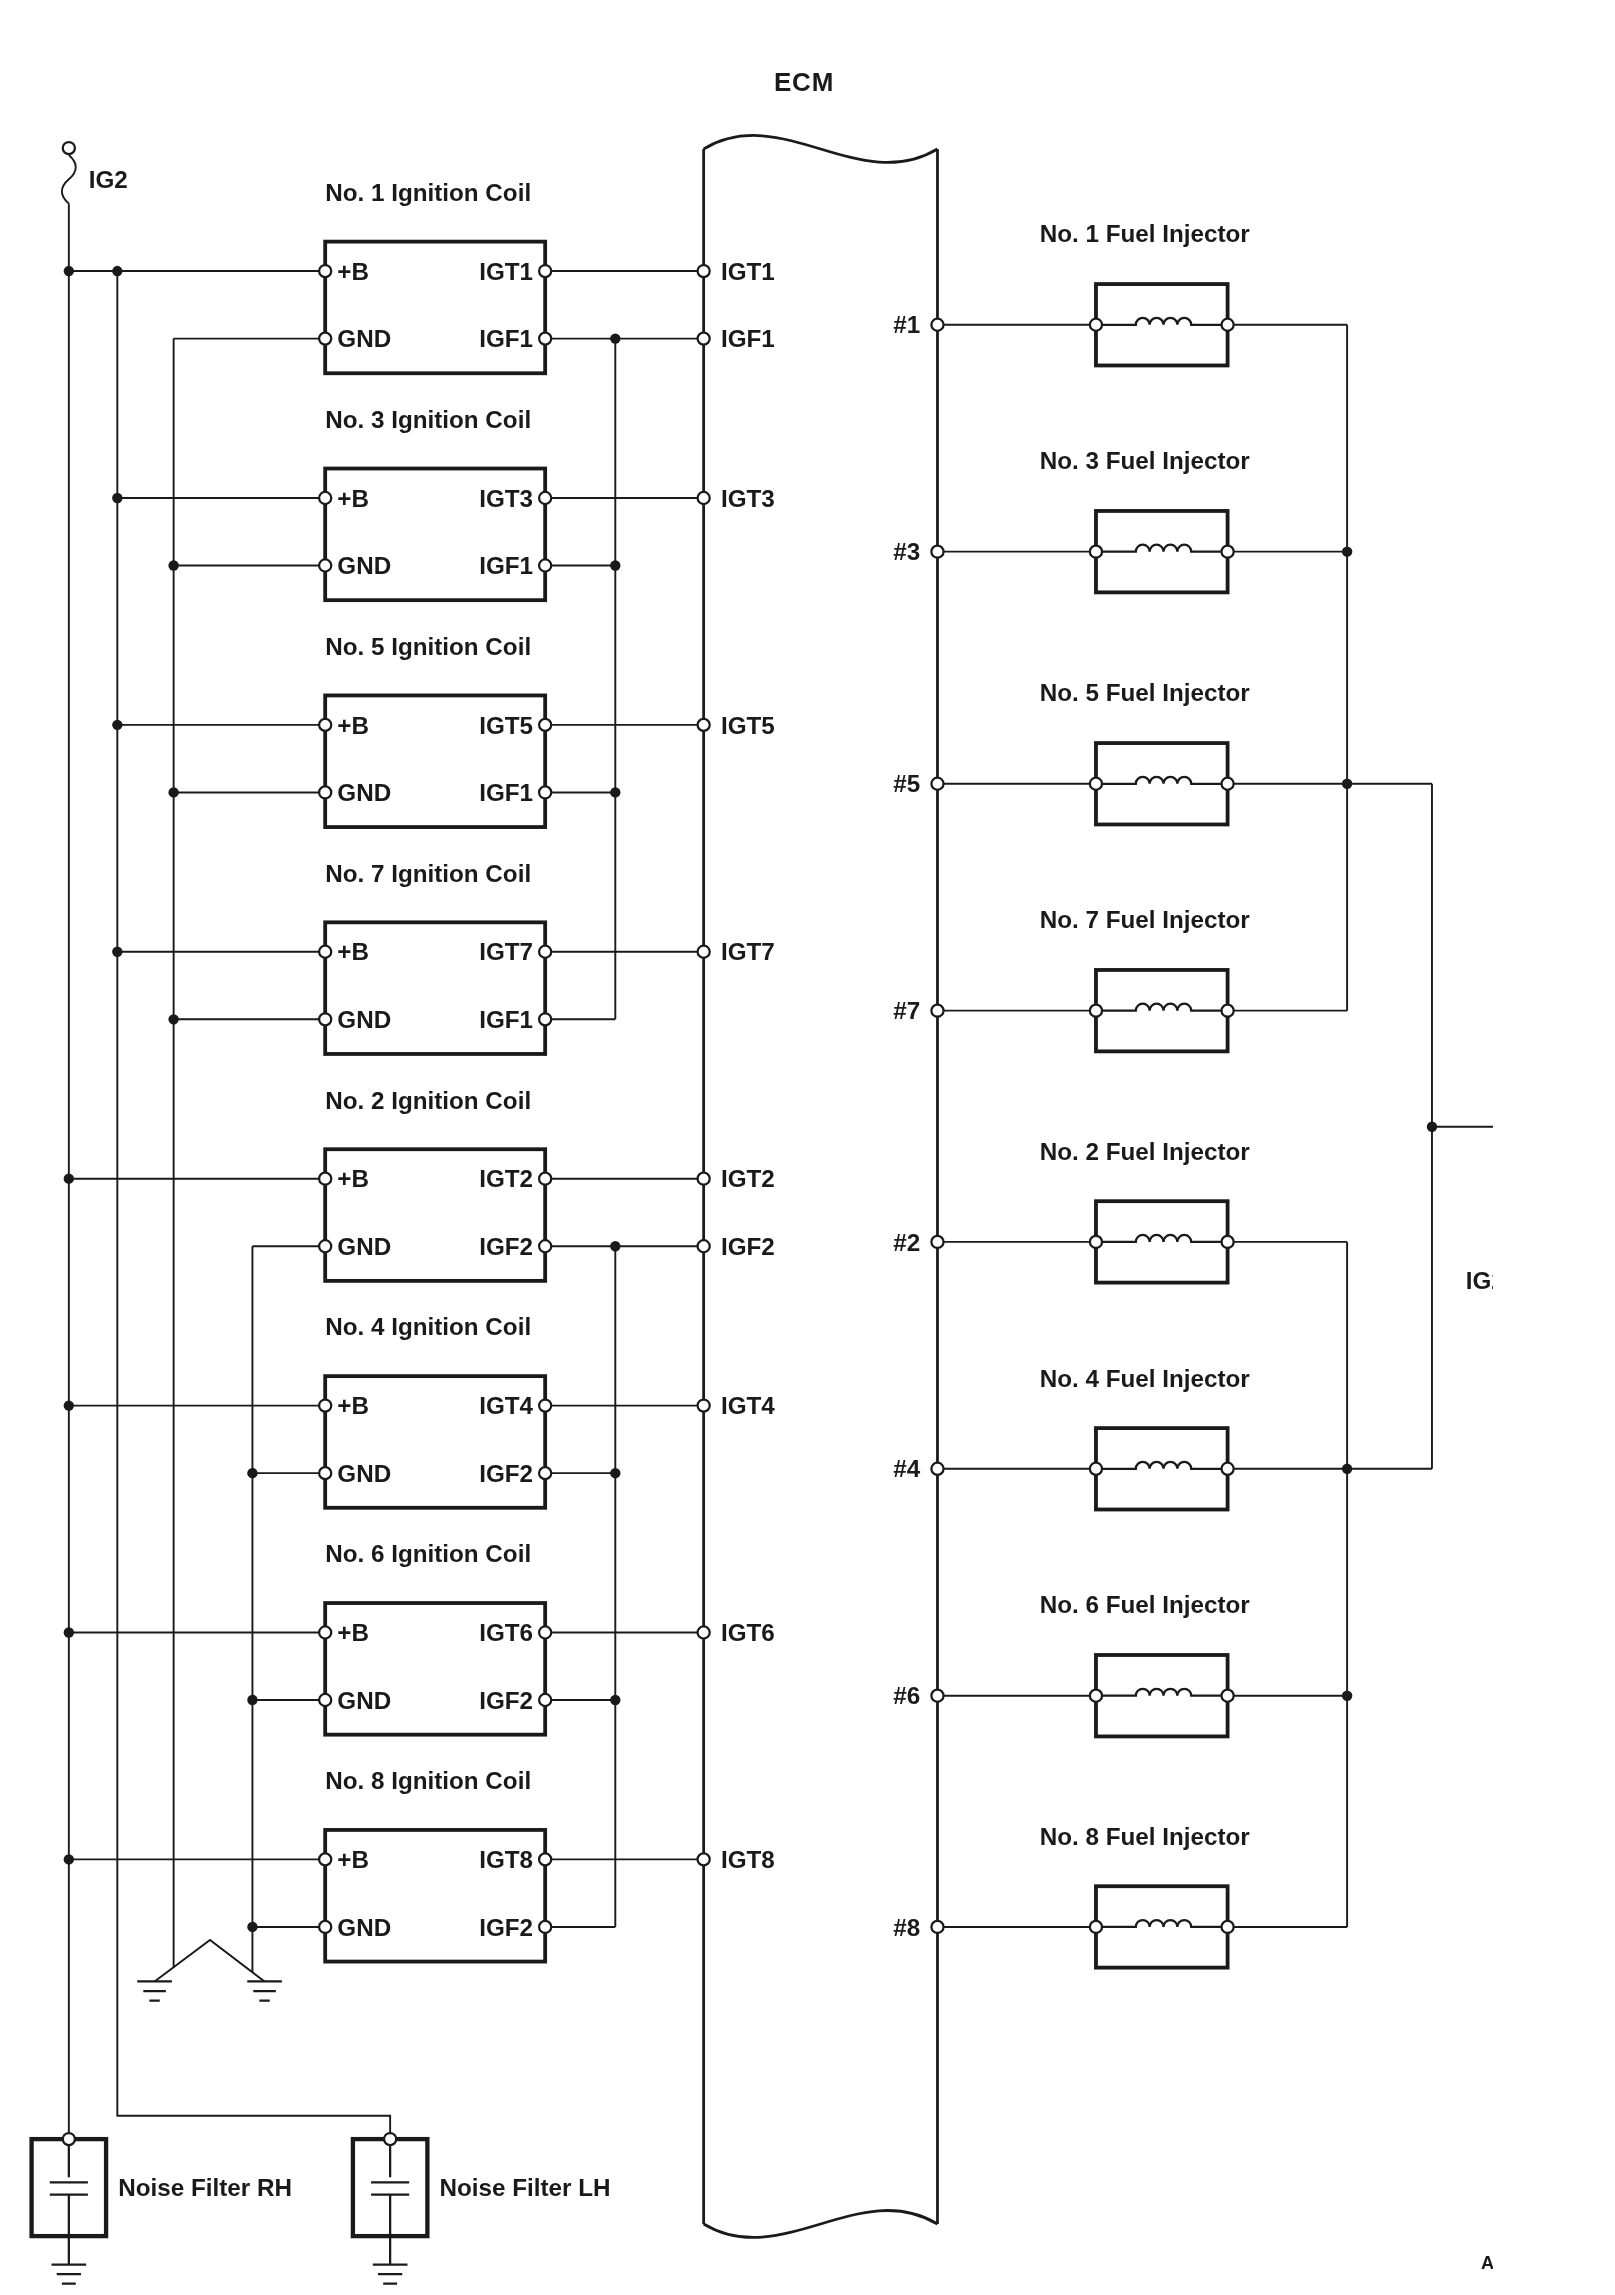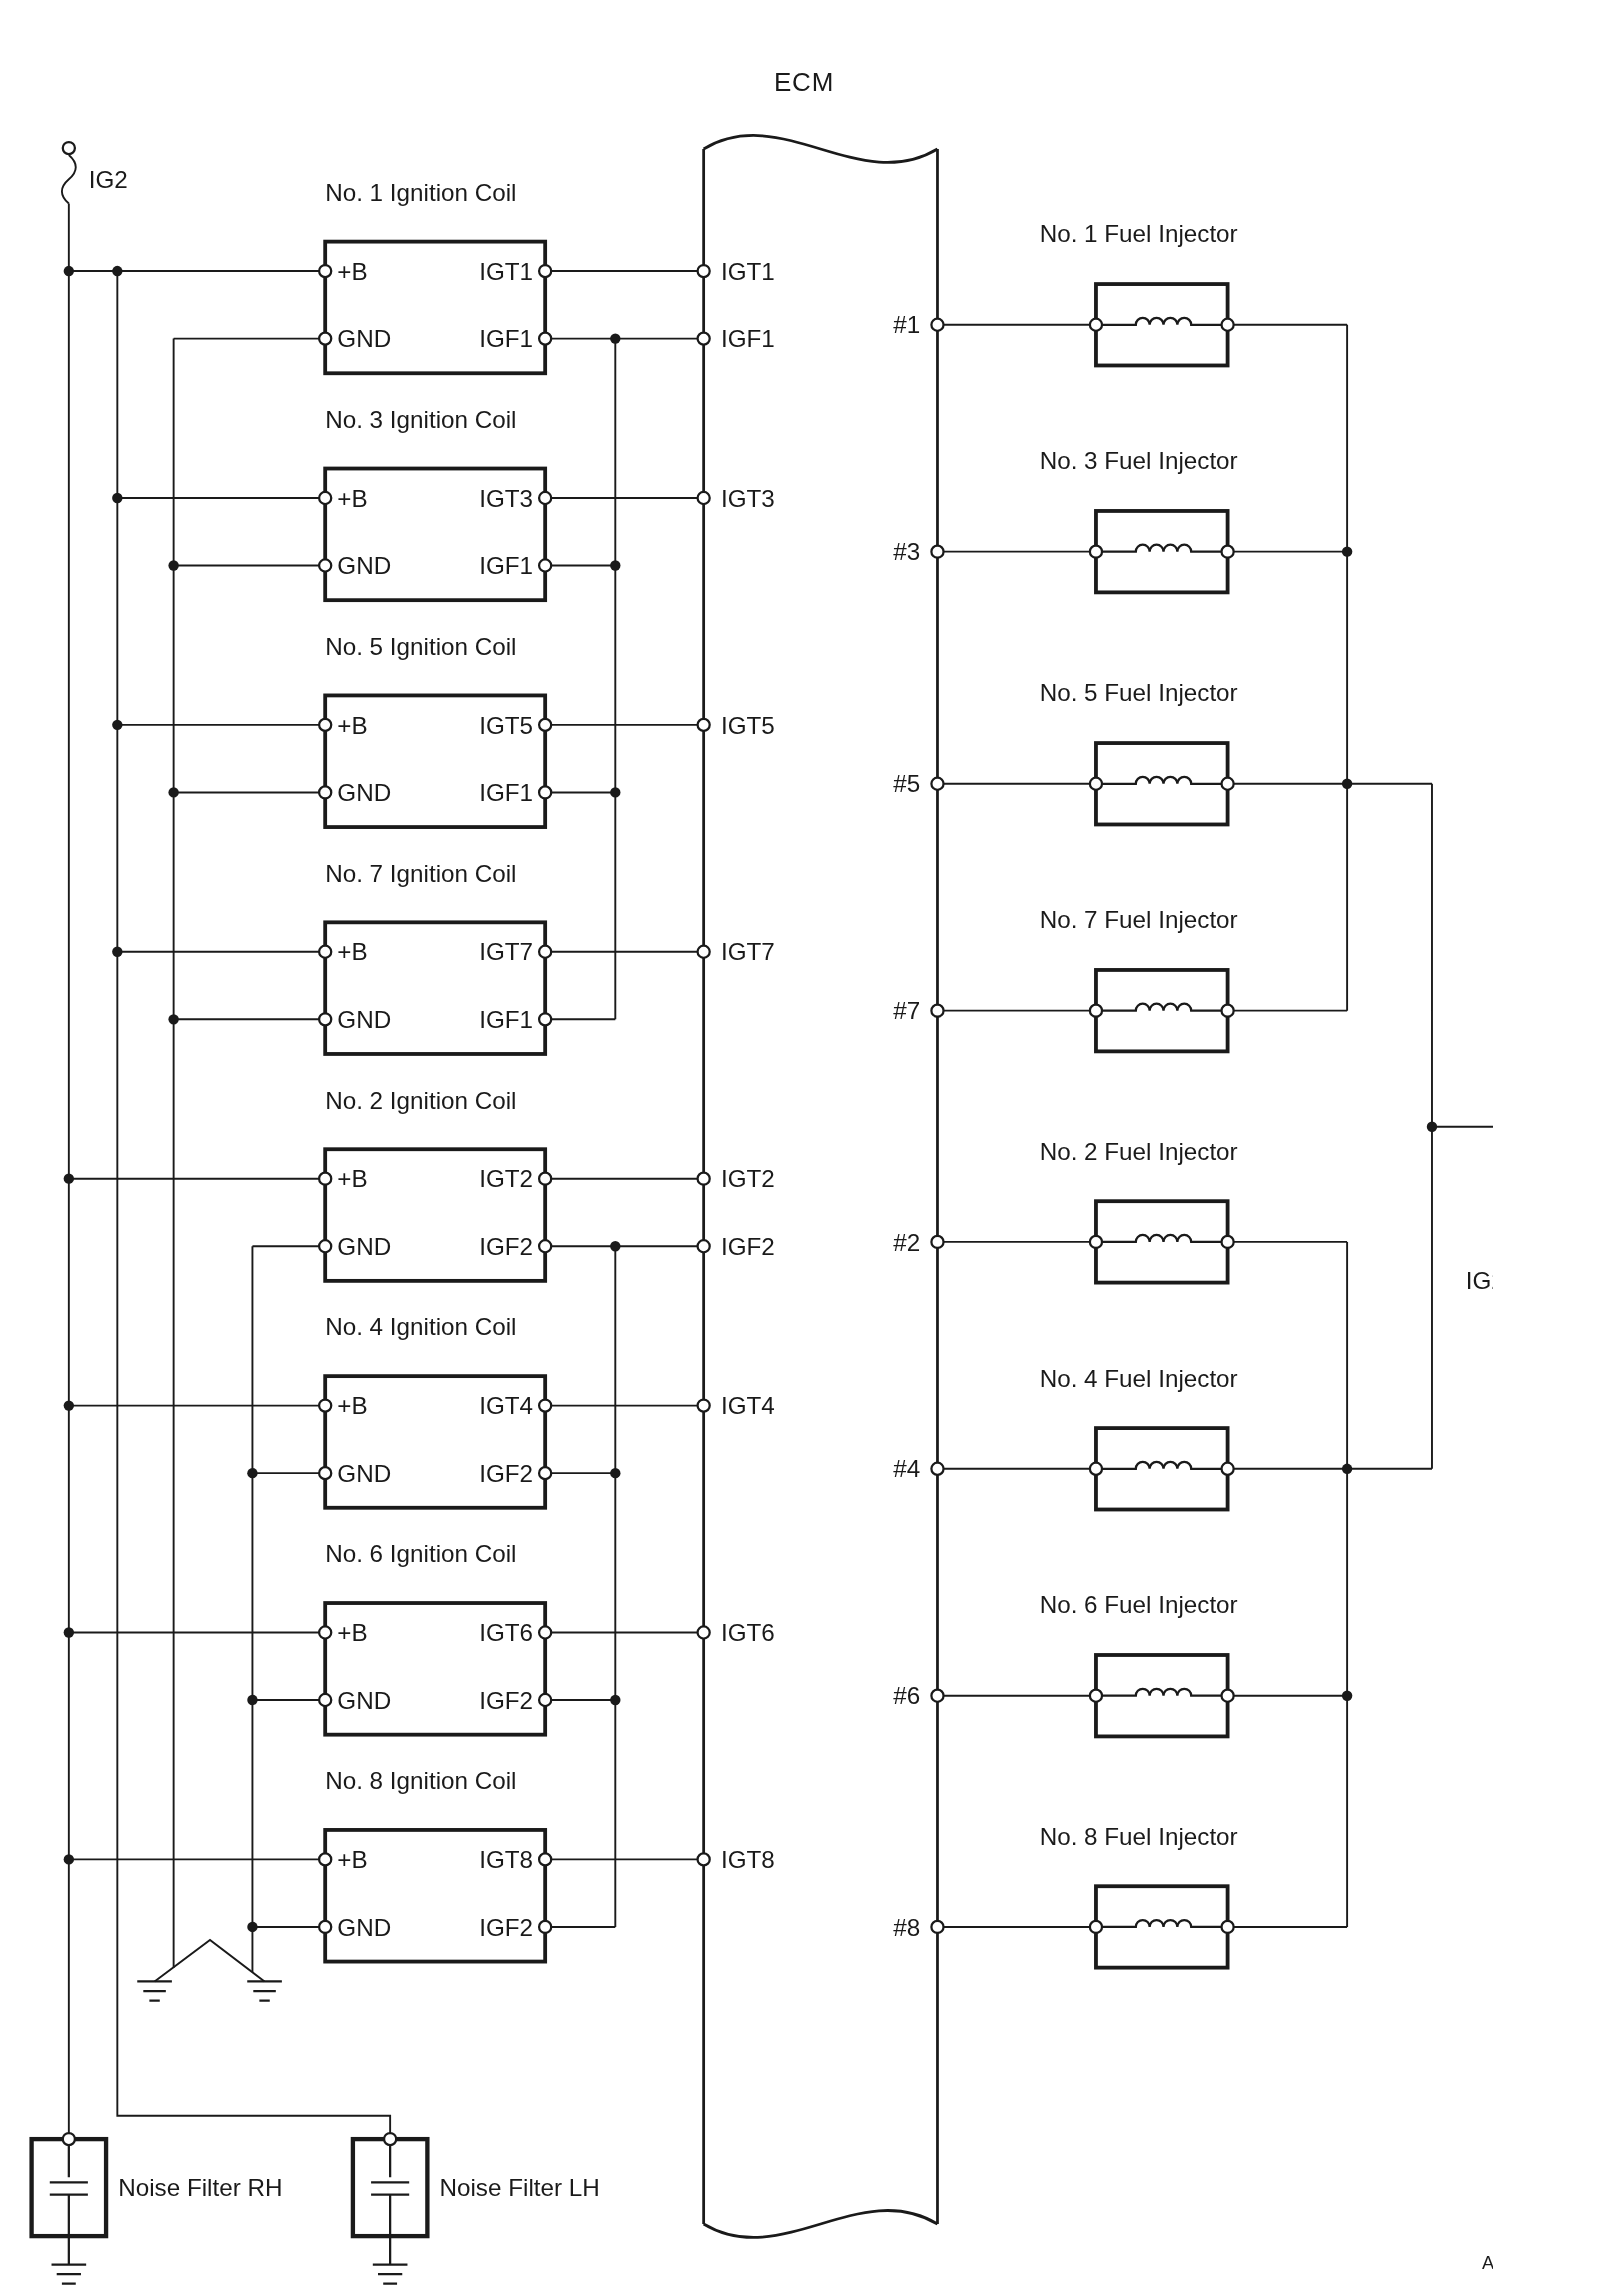--- a/index.html
+++ b/index.html
@@ -1,16 +1,16 @@
 <!DOCTYPE html>
 <html style="font-size:14px"><head>
 <meta charset="utf-8">
 <style>
   html,body{margin:0;padding:0;background:#ffffff;}
-  .page{position:relative;width:1493px;height:2295px;background:#ffffff;overflow:hidden;}
+  .page{position:relative;width:1493px;height:2295px;background:#ffffff;overflow:hidden;font-weight:bold;}
   svg{position:absolute;left:0;top:0;}
   text{font-family:"Liberation Sans","DejaVu Sans",sans-serif;fill:#1a1a1a;}
   .t28{font-size:28px;}
   .t30{font-size:30px;letter-spacing:1px;}
   .t21{font-size:21px;}
   .end{text-anchor:end;}
   .mid{text-anchor:middle;}
   .wire{stroke:#1a1a1a;stroke-width:2.2;fill:none;}
   .ecm{stroke:#1a1a1a;stroke-width:3.2;fill:none;}
   .box{stroke:#1a1a1a;stroke-width:4.4;fill:#ffffff;}

